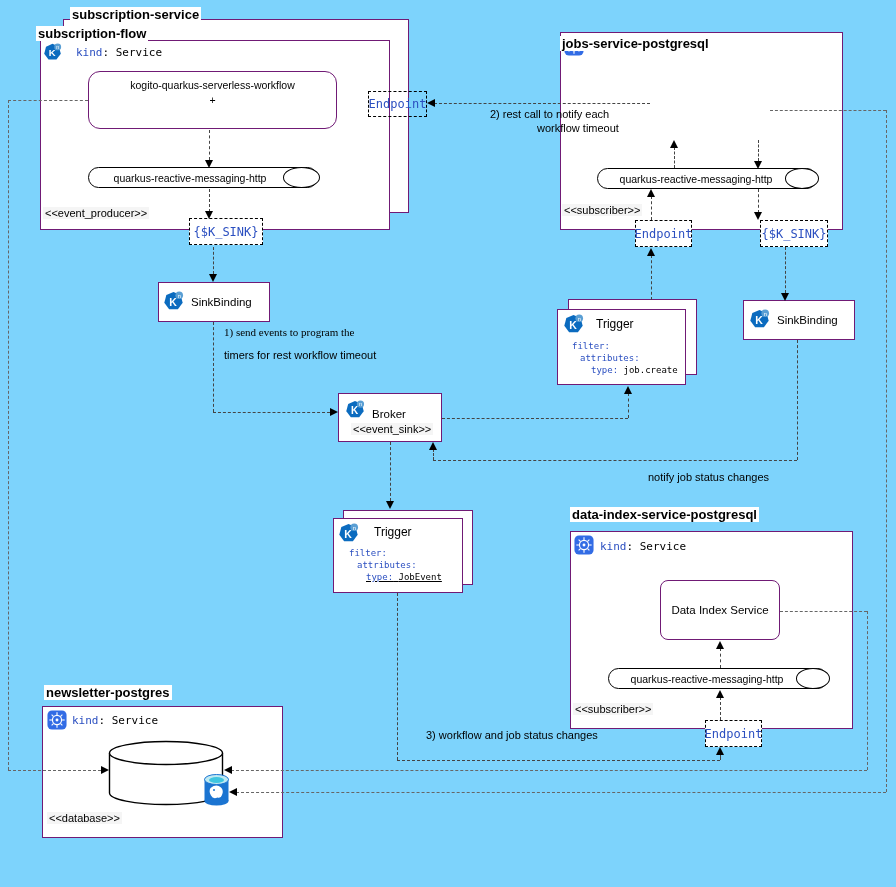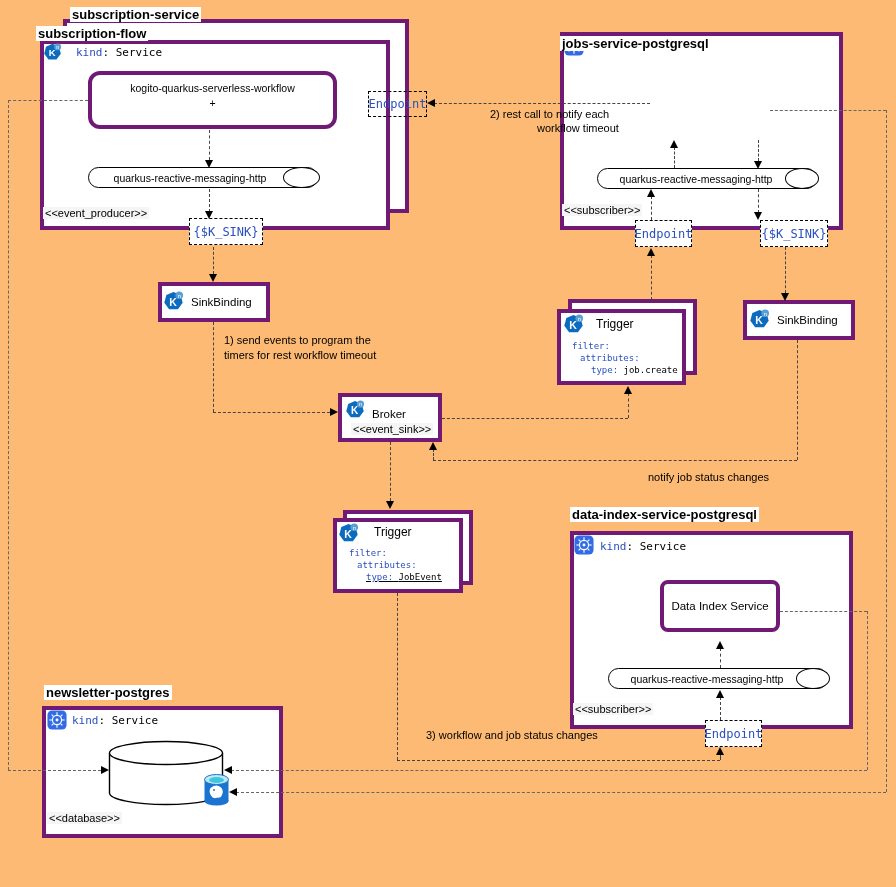--- a/index.html
+++ b/index.html
@@ -1,18 +1,18 @@
 <!DOCTYPE html>
 <html style="--code_blue: #2b4fc0; --knative_blue: #0b6bbf; --knative_badge: #5a9fd4; --k8s_blue: #326ce5; --postgres_blue: #1b74d1; --postgres_top: #bfe9f2; --postgres_inner: #3ec6e0;"><head>
 <meta charset="utf-8">
 <style>
   html,body{margin:0;padding:0;background:#fff;}
-  #canvas{position:relative;width:896px;height:887px;background:#fdba74;overflow:hidden;
+  #canvas{position:relative;width:896px;height:887px;background:#7dd3fc;overflow:hidden;
           font-family:"Liberation Sans", sans-serif;color:#000;}
-  .box{position:absolute;border:4px solid #701a75;background:#fff;box-sizing:border-box;z-index:1;}
+  .box{position:absolute;border:1px solid #701a75;background:#fff;box-sizing:border-box;z-index:1;}
   .rbox{border-radius:12px;}
   .sbox{border-radius:8px;}
   .pill{position:absolute;border:1px solid #000;background:#fff;border-radius:999px;
         box-sizing:border-box;z-index:2;text-align:center;font-size:10.5px;}
   .pillcap{position:absolute;right:-3px;top:-1px;width:37px;height:21px;border:1px solid #000;
         border-radius:50%;background:#fff;box-sizing:border-box;}
   .grouplabel{position:absolute;font-weight:bold;font-size:13px;z-index:3;background:#fff;padding:0 2px;white-space:nowrap;}
   .mono{font-family:"DejaVu Sans Mono","Liberation Mono",monospace;}
   .blue{color:var(--code_blue,#2b4fc0);}
   .kindline{position:absolute;font-size:11px;z-index:2;white-space:nowrap;}
@@ -188,21 +188,21 @@
         <line x1="5.1" y1="5.1" x2="7" y2="7"></line>
           <line x1="15" y1="15" x2="16.9" y2="16.9"></line>
         <line x1="5.1" y1="16.9" x2="7" y2="15"></line>
           <line x1="15" y1="7" x2="16.9" y2="5.1"></line>
       </g>
     </svg>
   </span>
   <div class="kindline mono" style="left:600px;top:540px;">
     <span class="blue">kind</span><span>: Service</span>
   </div>
-  <div class="box sbox center-lh" style="left:660px;top:580px;width:120px;height:52px;z-index:2;font-size:11.5px;">Data Index Service</div>
+  <div class="box sbox center-lh" style="left:660px;top:580px;width:120px;height:60px;z-index:2;font-size:11.5px;">Data Index Service</div>
   <div class="pill center-lh" style="left:608px;top:668px;width:220px;height:21px;padding-right:22px;">
     <span>quarkus-reactive-messaging-http</span>
     <span class="pillcap" style="width:34px;"></span>
   </div>
   <div class="stereo" style="left:573px;top:703px;">&lt;&lt;subscriber&gt;&gt;</div>
   <div class="dashbox fill mono blue center-lh" style="left:693px;top:720px;width:57px;height:27px;">Endpoint</div>
 
   <div class="grouplabel" style="left:44px;top:685px;">newsletter-postgres</div>
   <div class="box" style="left:42px;top:706px;width:241px;height:132px;"></div>
   <span class="icon" style="left:47px;top:710px;">
@@ -264,21 +264,21 @@
   <div class="vl" style="left:758px;top:189px;height:24px;"></div>
   <div class="ah ah-down" style="left:754px;top:212px;"></div>
   <div class="ah ah-up" style="left:647px;top:248px;"></div>
   <div class="vl" style="left:651px;top:255px;height:45px;"></div>
   <div class="vl" style="left:785px;top:247px;height:46px;"></div>
   <div class="ah ah-down" style="left:781px;top:293px;"></div>
 
   <div class="vl" style="left:213px;top:322px;height:90px;"></div>
   <div class="hl" style="left:213px;top:412px;width:117px;"></div>
   <div class="ah ah-right" style="left:330px;top:408px;"></div>
-  <div class="edgelabel" style="left:224px;top:334px;">1) send events to program the</div>
+  <div class="edgelabel" style="left:224px;top:326px;font-family:Liberation Serif, serif;">1) send events to program the</div>
   <div class="edgelabel" style="left:224px;top:349px;">timers for rest workflow timeout</div>
 
   <div class="hl" style="left:442px;top:418px;width:186px;"></div>
   <div class="vl" style="left:628px;top:393px;height:25px;"></div>
   <div class="ah ah-up" style="left:624px;top:386px;"></div>
 
   <div class="vl" style="left:390px;top:442px;height:59px;"></div>
   <div class="ah ah-down" style="left:386px;top:501px;"></div>
 
   <div class="vl" style="left:797px;top:340px;height:120px;"></div>

